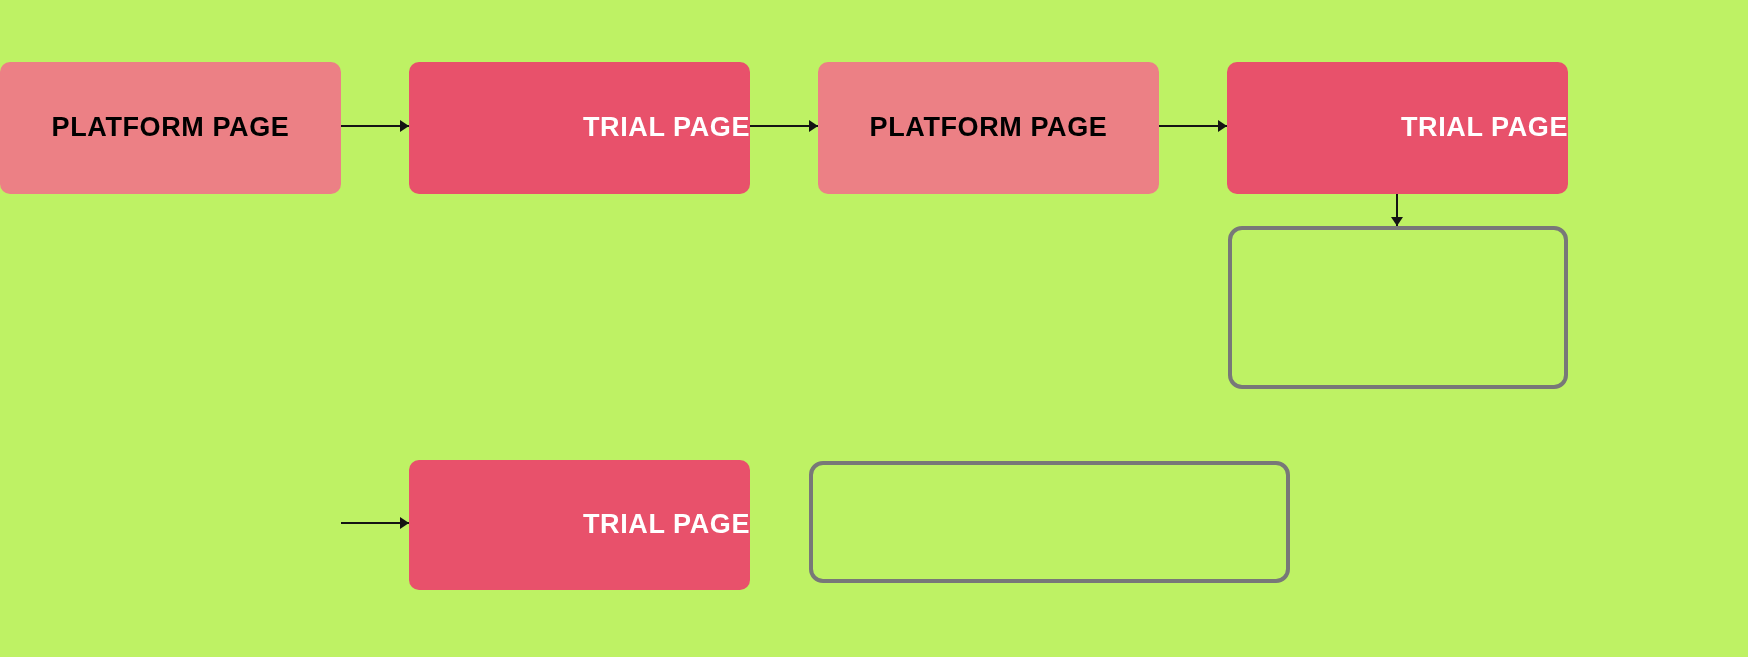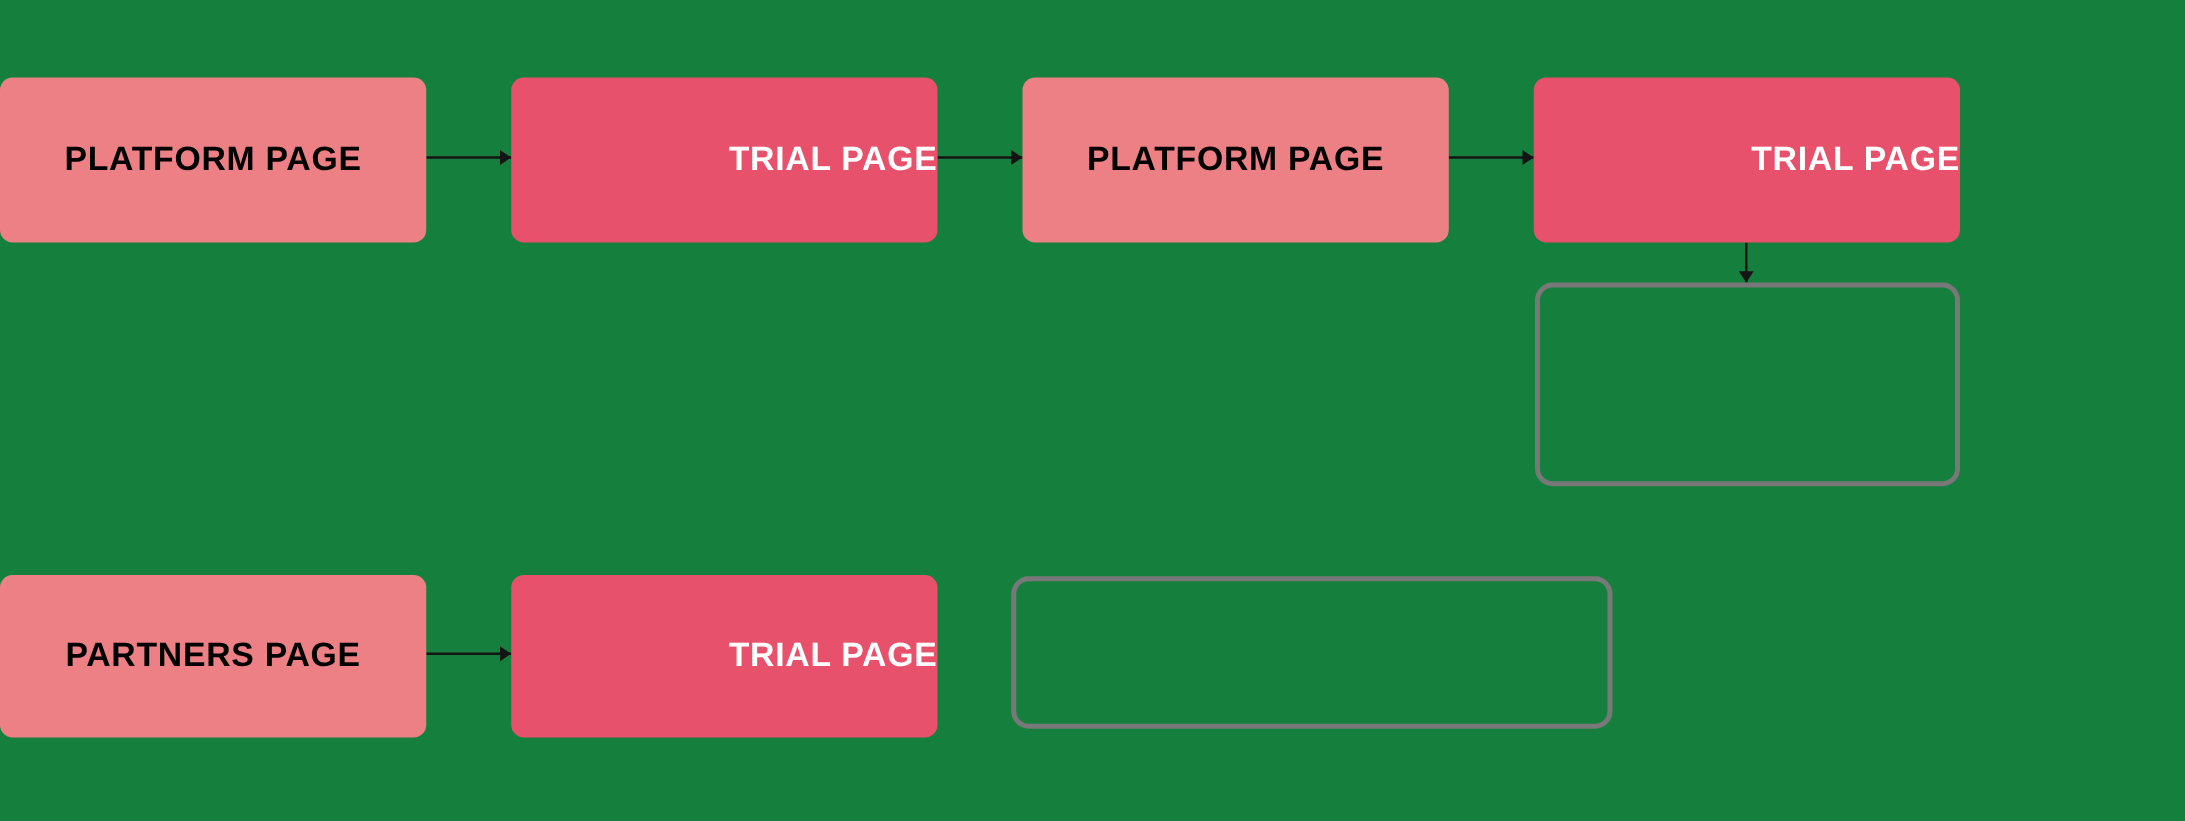--- a/index.html
+++ b/index.html
@@ -64,21 +64,21 @@
     border-color: transparent transparent transparent #141414;
   }
   .arrow-down {
     border-width: 9px 6px 0 6px;
     border-color: #141414 transparent transparent transparent;
   }
 </style>
 </head>
 <body>
 
-<div id="canvas" style="background: #15803d; text-decoration: underline;">
+<div id="canvas" style="background: #bef264; text-decoration: underline;">
     <div class="connector" style="background: rgb(20, 20, 20); left: 341px; top: 125px; width: 68px; height: 2px;"></div>
     <div class="arrow-marker arrow-right" style="left: 400px; top: 120px; border-left-color: rgb(20, 20, 20);"></div>
     <div class="connector" style="background: rgb(20, 20, 20); left: 750px; top: 125px; width: 68px; height: 2px;"></div>
     <div class="arrow-marker arrow-right" style="left: 809px; top: 120px; border-left-color: rgb(20, 20, 20);"></div>
     <div class="connector" style="background: rgb(20, 20, 20); left: 1159px; top: 125px; width: 68px; height: 2px;"></div>
     <div class="arrow-marker arrow-right" style="left: 1218px; top: 120px; border-left-color: rgb(20, 20, 20);"></div>
     <div class="connector" style="background: rgb(20, 20, 20); left: 1396px; top: 194px; width: 2px; height: 32px;"></div>
     <div class="arrow-marker arrow-down" style="left: 1391px; top: 217px; border-top-color: rgb(20, 20, 20);"></div>
     <div class="connector" style="background: rgb(20, 20, 20); left: 341px; top: 522px; width: 68px; height: 2px;"></div>
     <div class="arrow-marker arrow-right" style="left: 400px; top: 517px; border-left-color: rgb(20, 20, 20);"></div>
@@ -89,19 +89,16 @@
     </div>
     <div class="node strong" style="left: 409px; top: 62px; width: 341px; height: 132px; background: rgb(232, 81, 107); color: rgb(255, 255, 255);">
       <span>TRIAL PAGE</span>
     </div>
     <div class="node light" style="left: 818px; top: 62px; width: 341px; height: 132px; background: rgb(236, 128, 133); color: rgb(0, 0, 0);">
       <span>PLATFORM PAGE</span>
     </div>
     <div class="node strong" style="left: 1227px; top: 62px; width: 341px; height: 132px; background: rgb(232, 81, 107); color: rgb(255, 255, 255);">
       <span>TRIAL PAGE</span>
     </div>
-    <div class="node light" style="left: 0px; top: 460px; width: 341px; height: 130px; background: rgb(236, 128, 133); color: rgb(0, 0, 0);">
-      <span>PARTNERS PAGE</span>
-    </div>
     <div class="node strong" style="left: 409px; top: 460px; width: 341px; height: 130px; background: rgb(232, 81, 107); color: rgb(255, 255, 255);">
       <span>TRIAL PAGE</span>
     </div>
   </div>
 
 </body></html>

